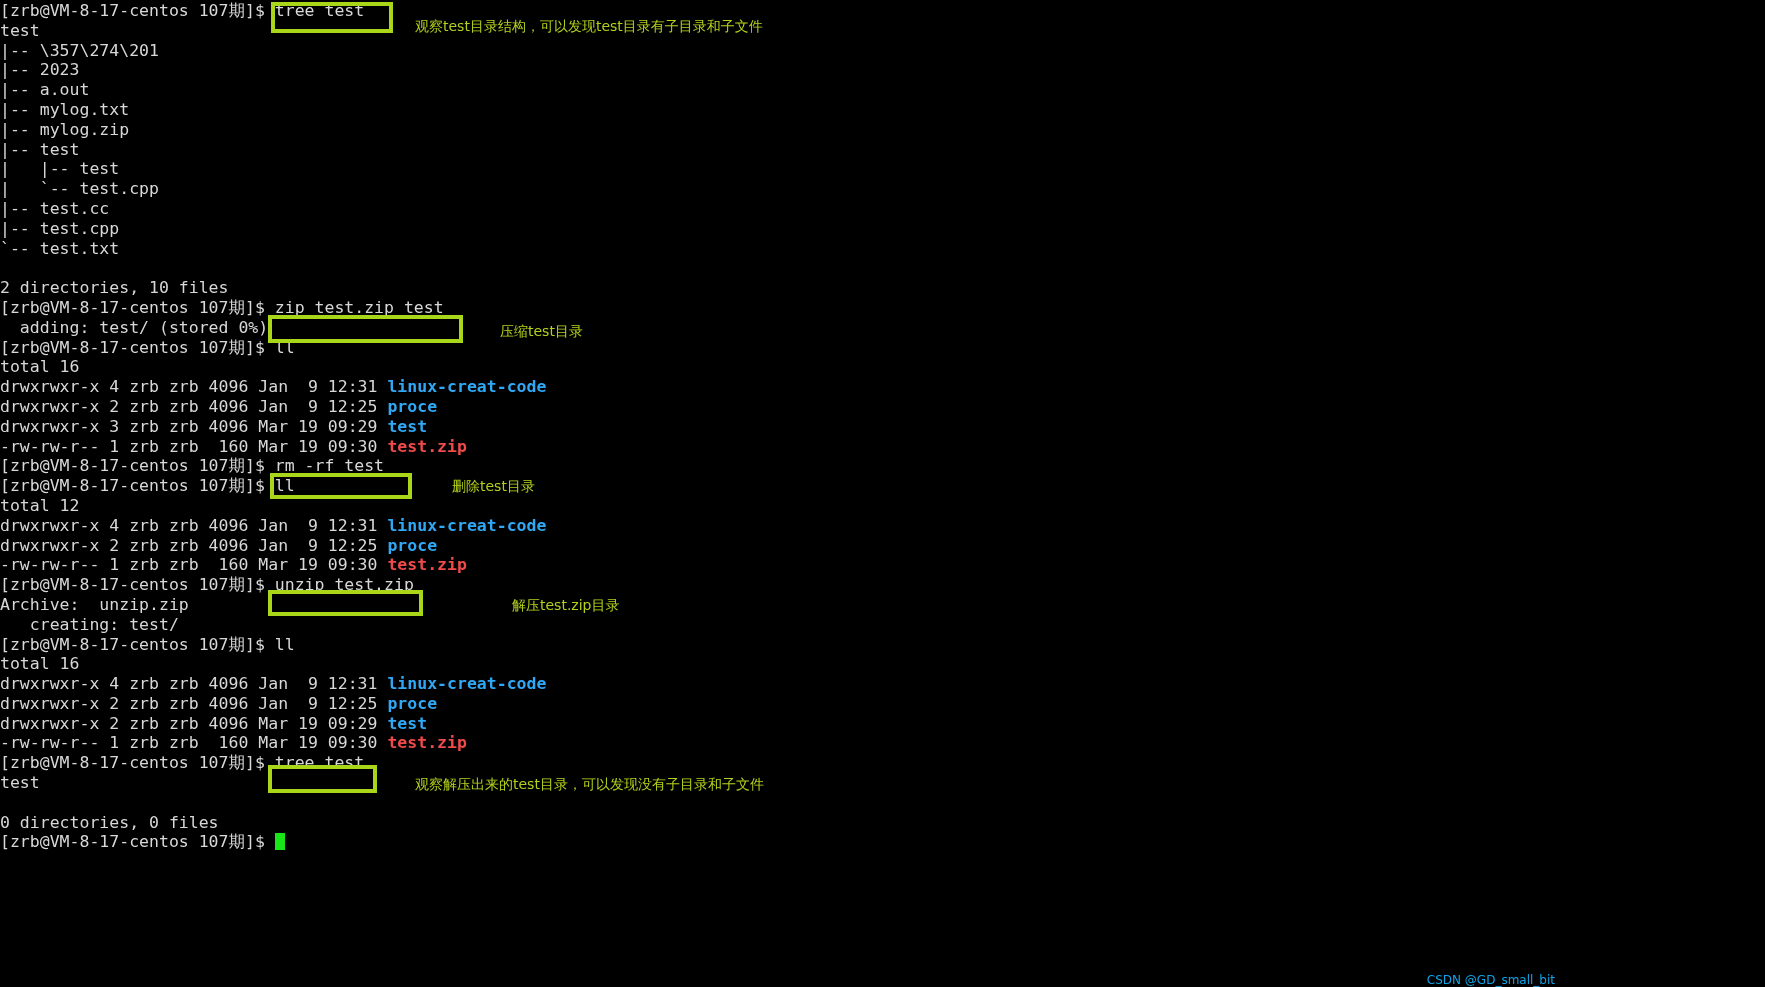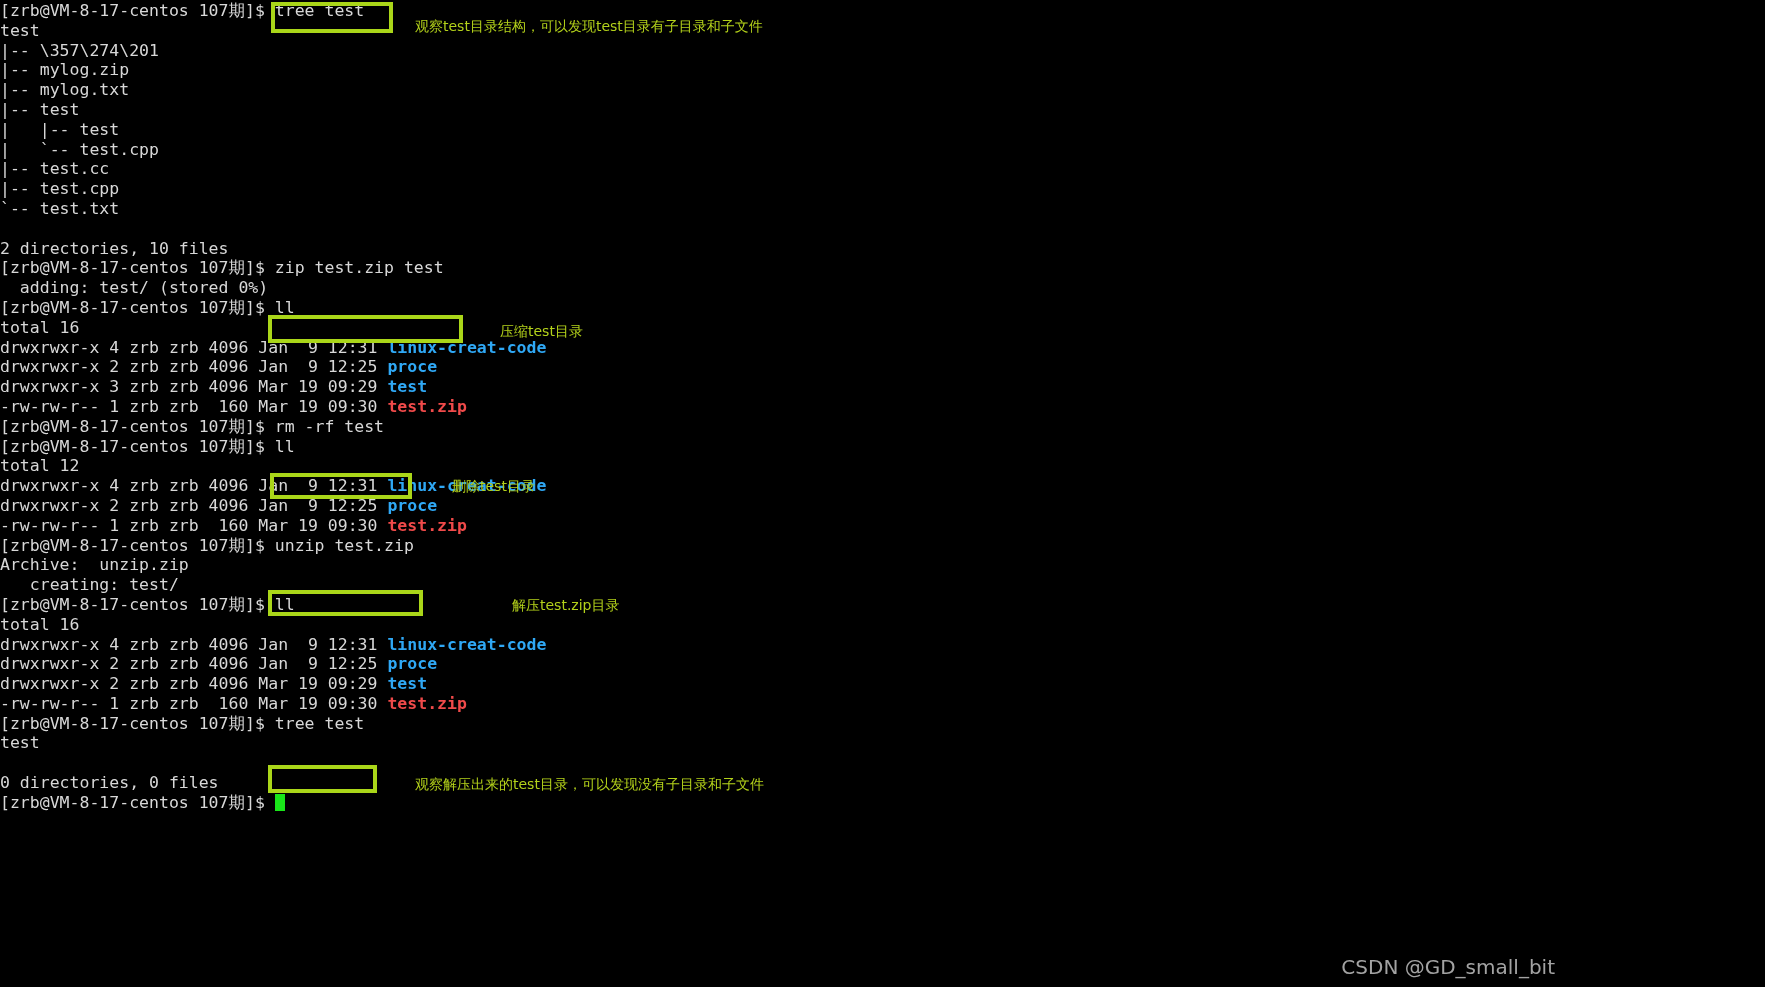--- a/index.html
+++ b/index.html
@@ -59,37 +59,39 @@
     position: absolute;
     color: #b3d11a;
     font-family: "DejaVu Sans", "Liberation Sans", sans-serif;
     font-size: 14px;
     line-height: 19px;
     white-space: pre;
   }
   .watermark {
     position: absolute;
     right: 10px;
-    bottom: 8px;
-    color: #a3a3a3;
+    bottom: 0;
+    color: #0ea5e9;
     font-family: "DejaVu Sans", "Liberation Sans", sans-serif;
-    font-size: 20px;
+    font-size: 12px;
     white-space: pre;
   }
 </style>
 </head>
 <body>
 
 <div id="terminal">
   <div class="lines-wrap" id="lines">
       <div class="line"><span class="prompt">[zrb@VM-8-17-centos 107期]$ </span><span class="plain">tree test</span></div>
       <div class="line"><span class="plain">test</span></div>
       <div class="line"><span class="plain">|-- \357\274\201</span></div>
+      <div class="line"><span class="plain">|-- 2023</span></div>
+      <div class="line"><span class="plain">|-- a.out</span></div>
+      <div class="line"><span class="plain">|-- mylog.txt</span></div>
       <div class="line"><span class="plain">|-- mylog.zip</span></div>
-      <div class="line"><span class="plain">|-- mylog.txt</span></div>
       <div class="line"><span class="plain">|-- test</span></div>
       <div class="line"><span class="plain">|   |-- test</span></div>
       <div class="line"><span class="plain">|   `-- test.cpp</span></div>
       <div class="line"><span class="plain">|-- test.cc</span></div>
       <div class="line"><span class="plain">|-- test.cpp</span></div>
       <div class="line"><span class="plain">`-- test.txt</span></div>
       <div class="line"><span class="plain"></span></div>
       <div class="line"><span class="plain">2 directories, 10 files</span></div>
       <div class="line"><span class="prompt">[zrb@VM-8-17-centos 107期]$ </span><span class="plain">zip test.zip test</span></div>
       <div class="line"><span class="plain">  adding: test/ (stored 0%)</span></div>

